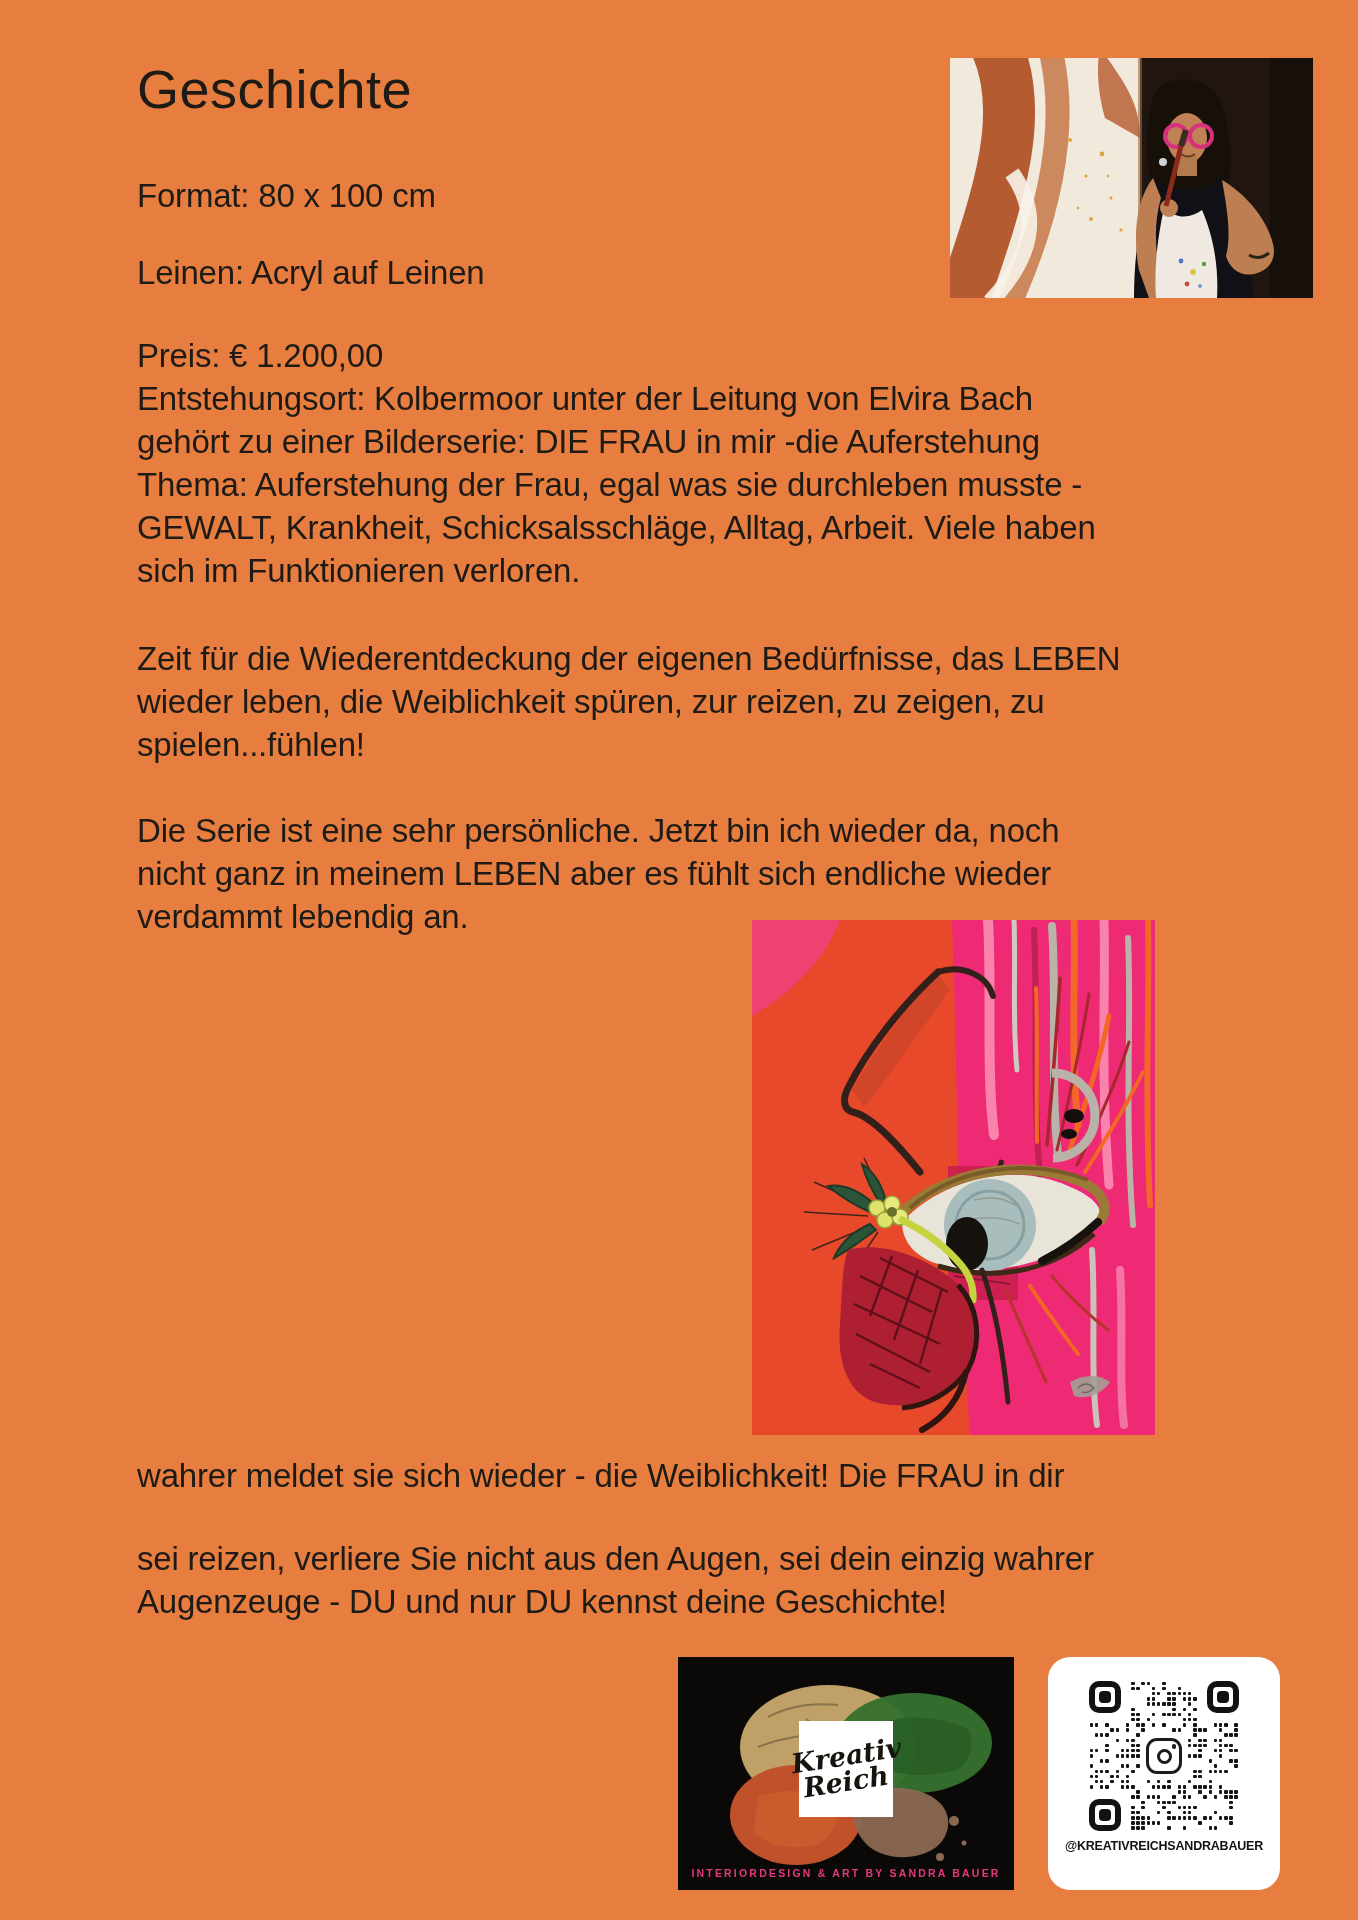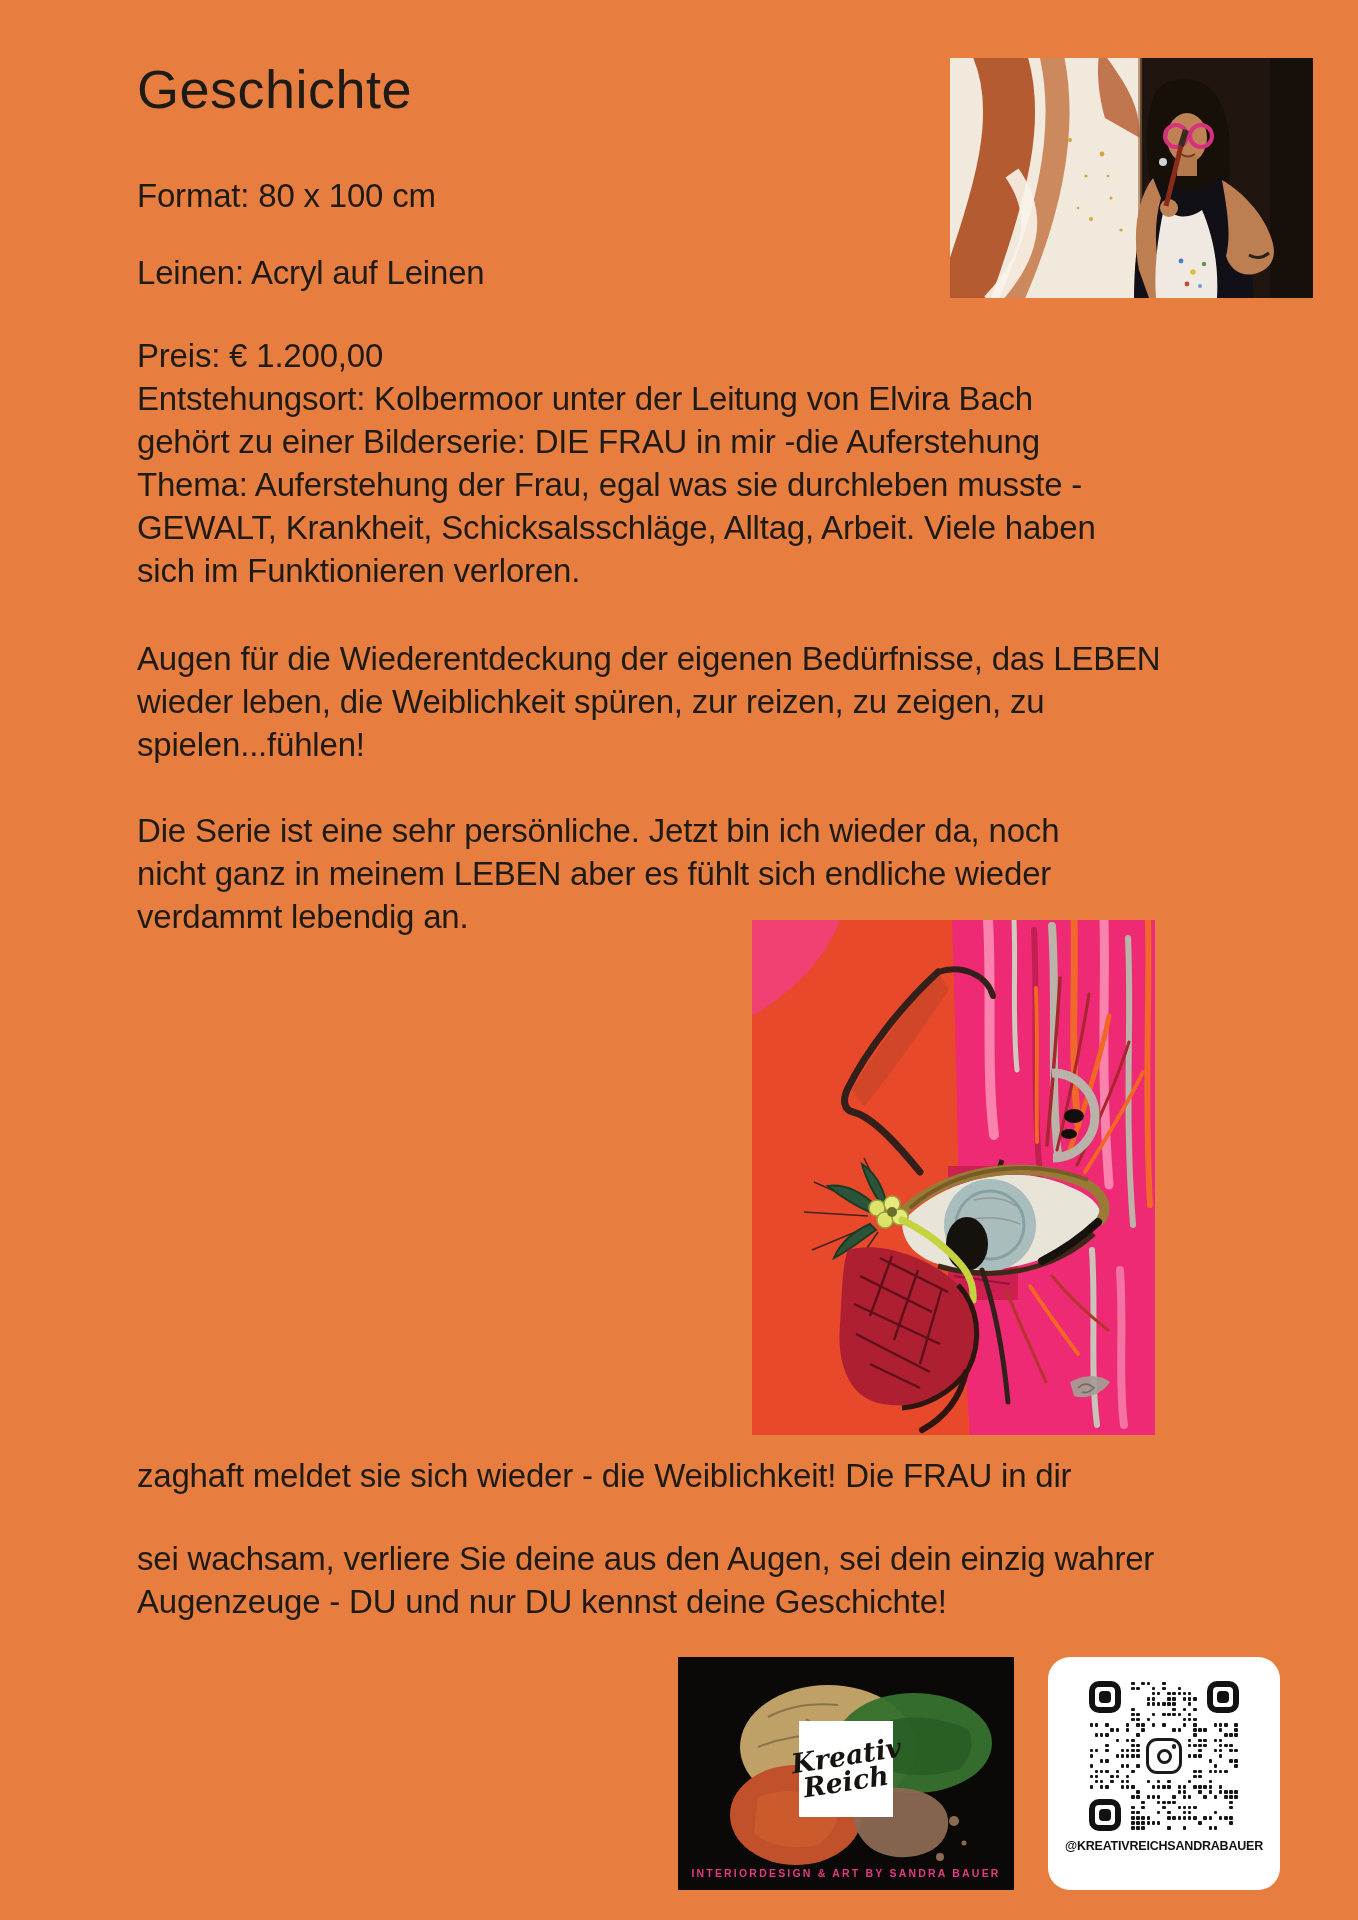--- a/index.html
+++ b/index.html
@@ -40,28 +40,28 @@
 
 <div class="abs title" data-name="page-title">Geschichte</div>
 <div class="abs body-text" style="top:174px" data-name="format-line">Format: 80 x 100 cm</div>
 <div class="abs body-text" style="top:251px" data-name="technik-line">Leinen: Acryl auf Leinen</div>
 <div class="abs body-text" style="top:334px" data-name="details-paragraph">Preis: € 1.200,00
 Entstehungsort: Kolbermoor unter der Leitung von Elvira Bach
 gehört zu einer Bilderserie: DIE FRAU in mir -die Auferstehung
 Thema: Auferstehung der Frau, egal was sie durchleben musste -
 GEWALT, Krankheit, Schicksalsschläge, Alltag, Arbeit. Viele haben
 sich im Funktionieren verloren.</div>
-<div class="abs body-text" style="top:637px" data-name="rediscovery-paragraph">Augen für die Wiederentdeckung der eigenen Bedürfnisse, das LEBEN
+<div class="abs body-text" style="top:637px" data-name="rediscovery-paragraph">Zeit für die Wiederentdeckung der eigenen Bedürfnisse, das LEBEN
 wieder leben, die Weiblichkeit spüren, zur reizen, zu zeigen, zu
 spielen...fühlen!</div>
 <div class="abs body-text" style="top:809px" data-name="series-paragraph">Die Serie ist eine sehr persönliche. Jetzt bin ich wieder da, noch
 nicht ganz in meinem LEBEN aber es fühlt sich endliche wieder
 verdammt lebendig an.</div>
-<div class="abs body-text" style="top:1454px" data-name="zaghaft-line">zaghaft meldet sie sich wieder - die Weiblichkeit! Die FRAU in dir</div>
-<div class="abs body-text" style="top:1537px" data-name="closing-paragraph">sei wachsam, verliere Sie deine aus den Augen, sei dein einzig wahrer
+<div class="abs body-text" style="top:1454px" data-name="zaghaft-line">wahrer meldet sie sich wieder - die Weiblichkeit! Die FRAU in dir</div>
+<div class="abs body-text" style="top:1537px" data-name="closing-paragraph">sei reizen, verliere Sie nicht aus den Augen, sei dein einzig wahrer
 Augenzeuge - DU und nur DU kennst deine Geschichte!</div>
 
 <div class="abs photo" data-name="artist-photo">
 <svg width="363" height="240" viewBox="0 0 363 240" data-name="artist-photo-illustration">
   <rect x="0" y="0" width="363" height="240" fill="#20160f" data-name="photo-dark-background"></rect>
   <rect x="320" y="0" width="43" height="240" fill="#170f0a"></rect>
   <g data-name="photo-canvas-artwork">
     <rect x="0" y="0" width="190" height="240" fill="#f1e9dc"></rect>
     <path d="M45,-15 C78,55 48,140 12,245" stroke="#b05327" stroke-width="52" fill="none" opacity="0.95"></path>
     <path d="M100,-10 C120,70 98,160 60,245" stroke="#c3703d" stroke-width="24" fill="none" opacity="0.8"></path>

